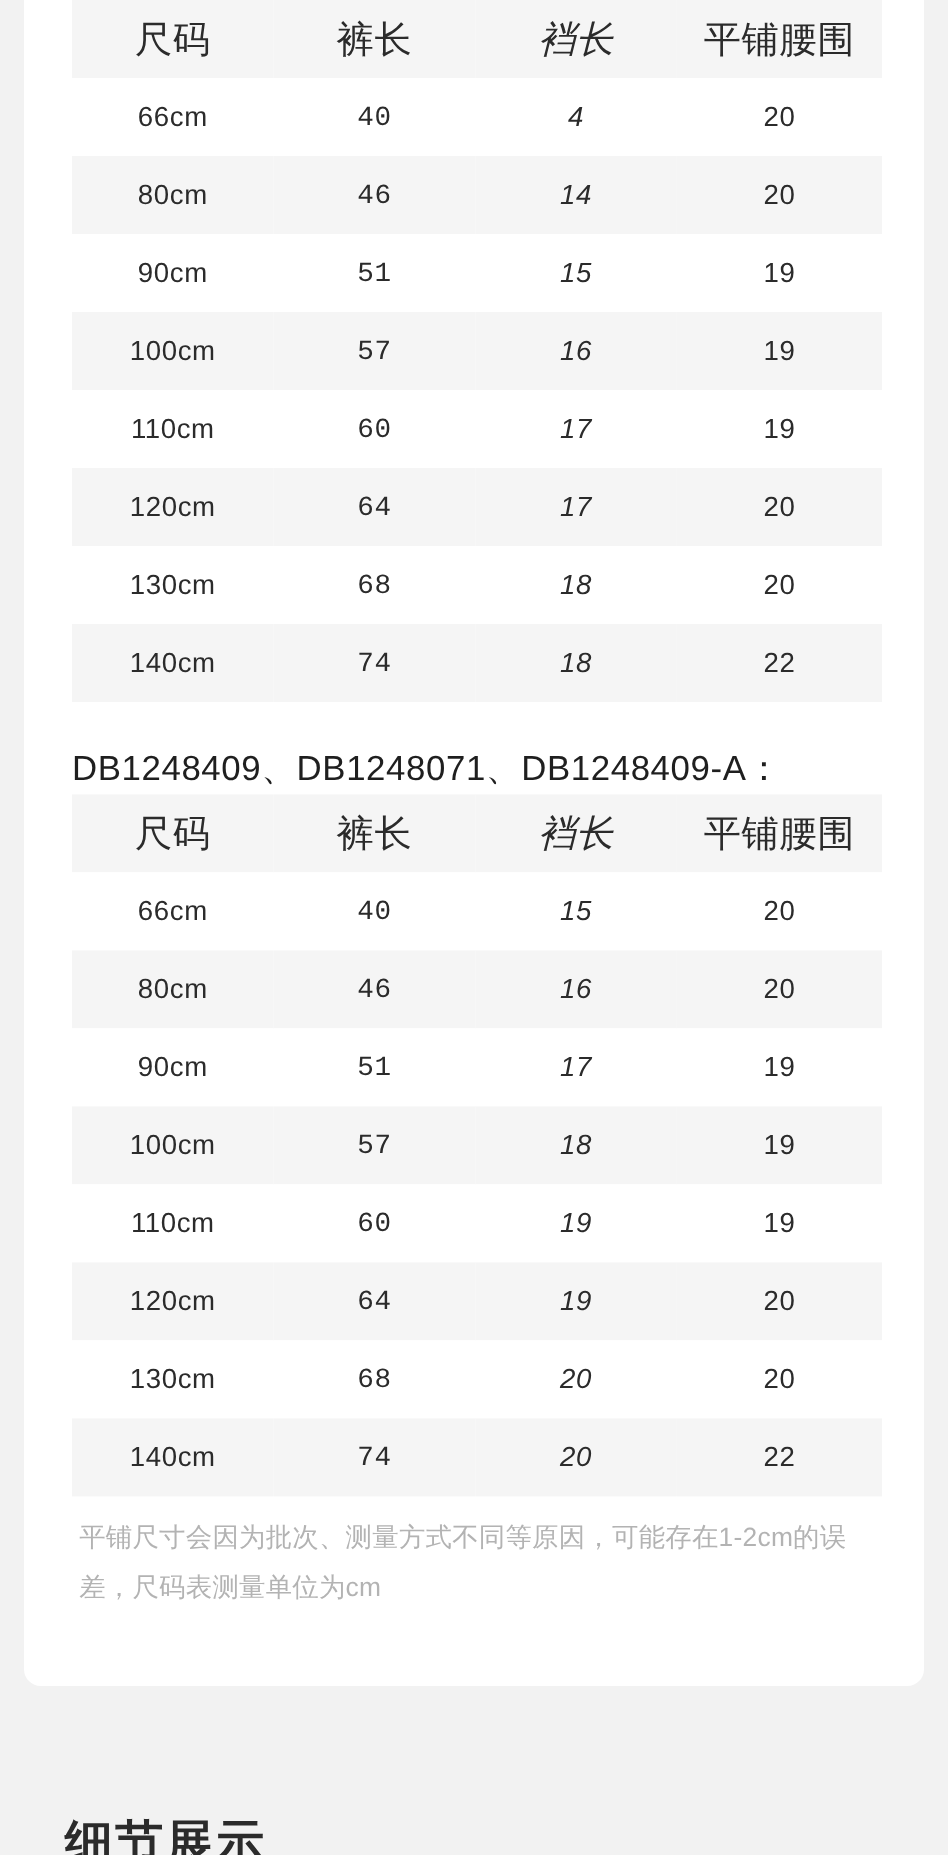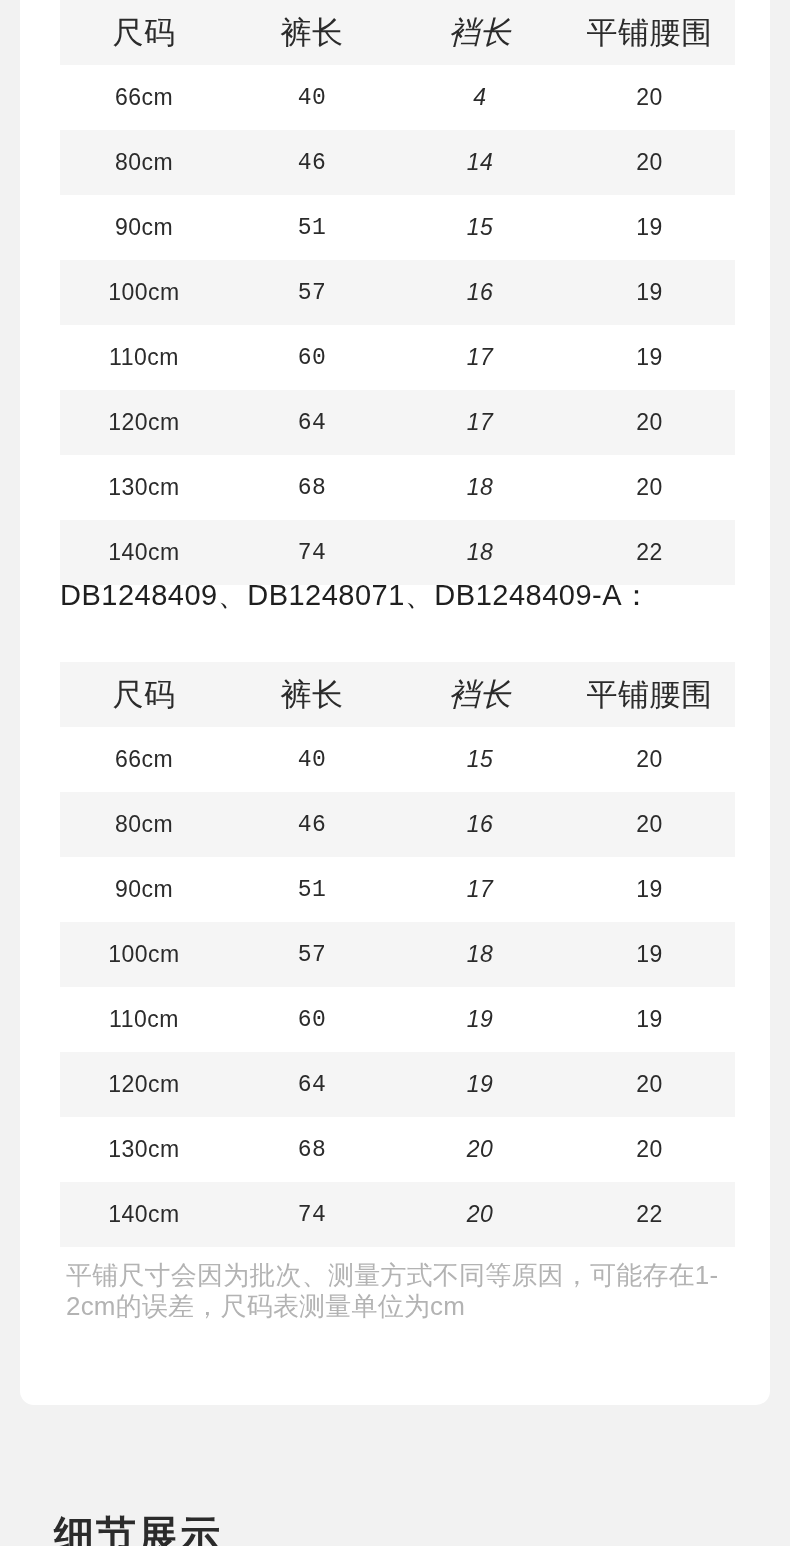--- a/index.html
+++ b/index.html
@@ -75,22 +75,22 @@
     padding: 0;
     font-size: 29px;
     font-weight: normal;
     color: #1f1f1f;
     letter-spacing: .5px;
     white-space: nowrap;
   }
 
   
   .footnote {
-    font-size: 26px;
-    line-height: 31px;
+    font-size: 22px;
+    line-height: 42px;
     color: #b3b3b3;
     width: 655px;
     letter-spacing: .2px;
   }
 
   
   .detail-heading {
     position: absolute;
     left: 54px;
     top: 1508px;
@@ -167,21 +167,21 @@
           <tr>
             <td class="col-1">140cm</td>
             <td class="col-2">74</td>
             <td class="col-3">18</td>
             <td class="col-4">22</td>
           </tr>
         </tbody>
       </table>
     </div>
 
-    <h3 class="section-title blk" style="left:40px; top:616px;">DB1248409、DB1248071、DB1248409-A：</h3>
+    <h3 class="section-title blk" style="left:40px; top:661px;">DB1248409、DB1248071、DB1248409-A：</h3>
 
     <div class="blk" style="left:0; top:702px;">
       <table class="size-table">
         <thead>
           <tr>
             <th class="col-1">尺码</th>
             <th class="col-2">裤长</th>
             <th class="col-3">裆长</th>
             <th class="col-4">平铺腰围</th>
           </tr>

